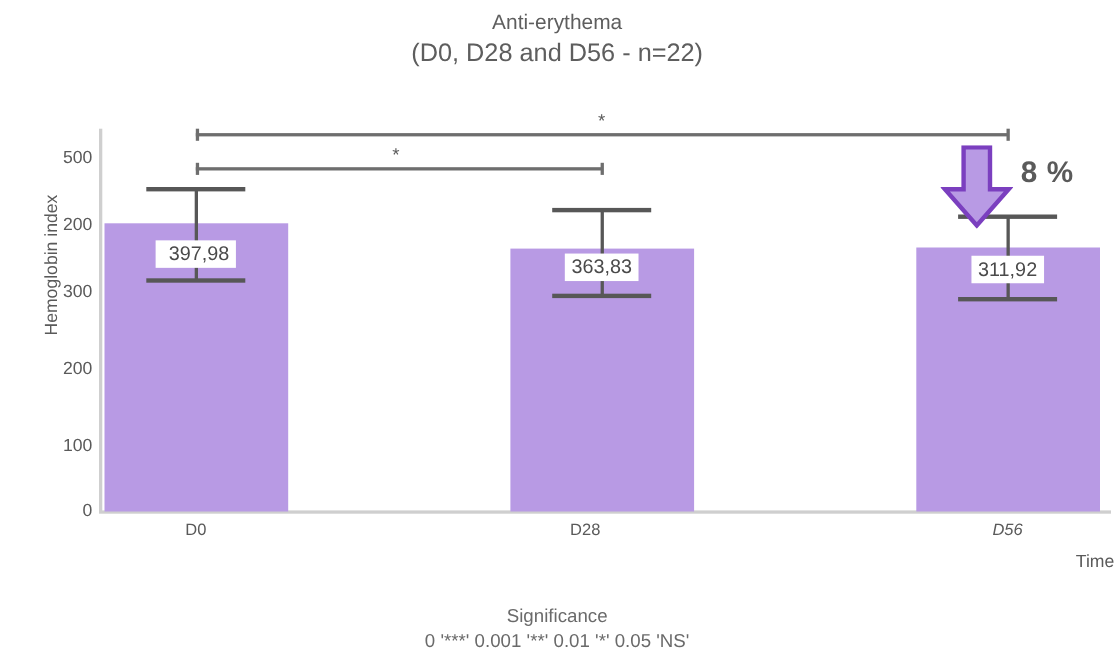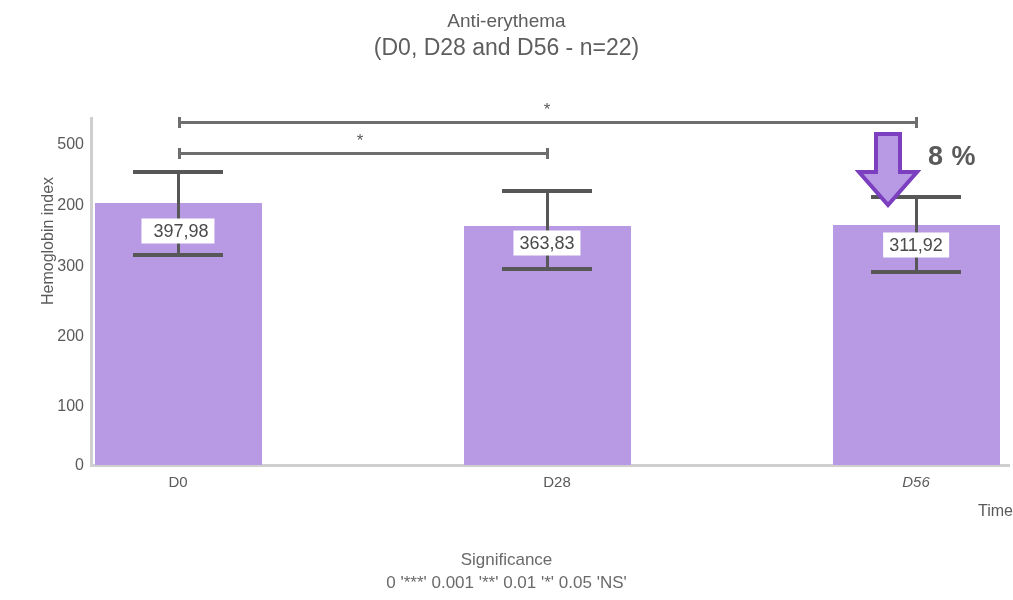--- a/index.html
+++ b/index.html
@@ -230,21 +230,21 @@
   <div class="sig-star" style="left:360px; top:131px;">*</div>
 
   <div class="arrow-annot">
     <svg width="66" height="76" viewBox="0 0 66 76" xmlns="http://www.w3.org/2000/svg">
       <polygon points="21,2 45,2 45,40 62,40 33,73 4,40 21,40" fill="#b89ae4" stroke="#7b3fbf" stroke-width="4" stroke-linejoin="miter"></polygon>
     </svg>
   </div>
   <div class="pct-label">8 %</div>
 
   <div class="xtick" style="left:118px;">D0</div>
-  <div class="xtick" style="left:497px;">D28</div>
+  <div class="xtick" style="left:472px;">D28</div>
   <div class="xtick" style="left:856px;font-style:italic;">D56</div>
 
   <div class="xlabel">Time</div>
 
   <div class="footer-block">
     <span class="footer-line">Significance</span>
     <span class="footer-line">0 '***' 0.001 '**' 0.01 '*' 0.05 'NS'</span>
   </div>
 
 </div>

